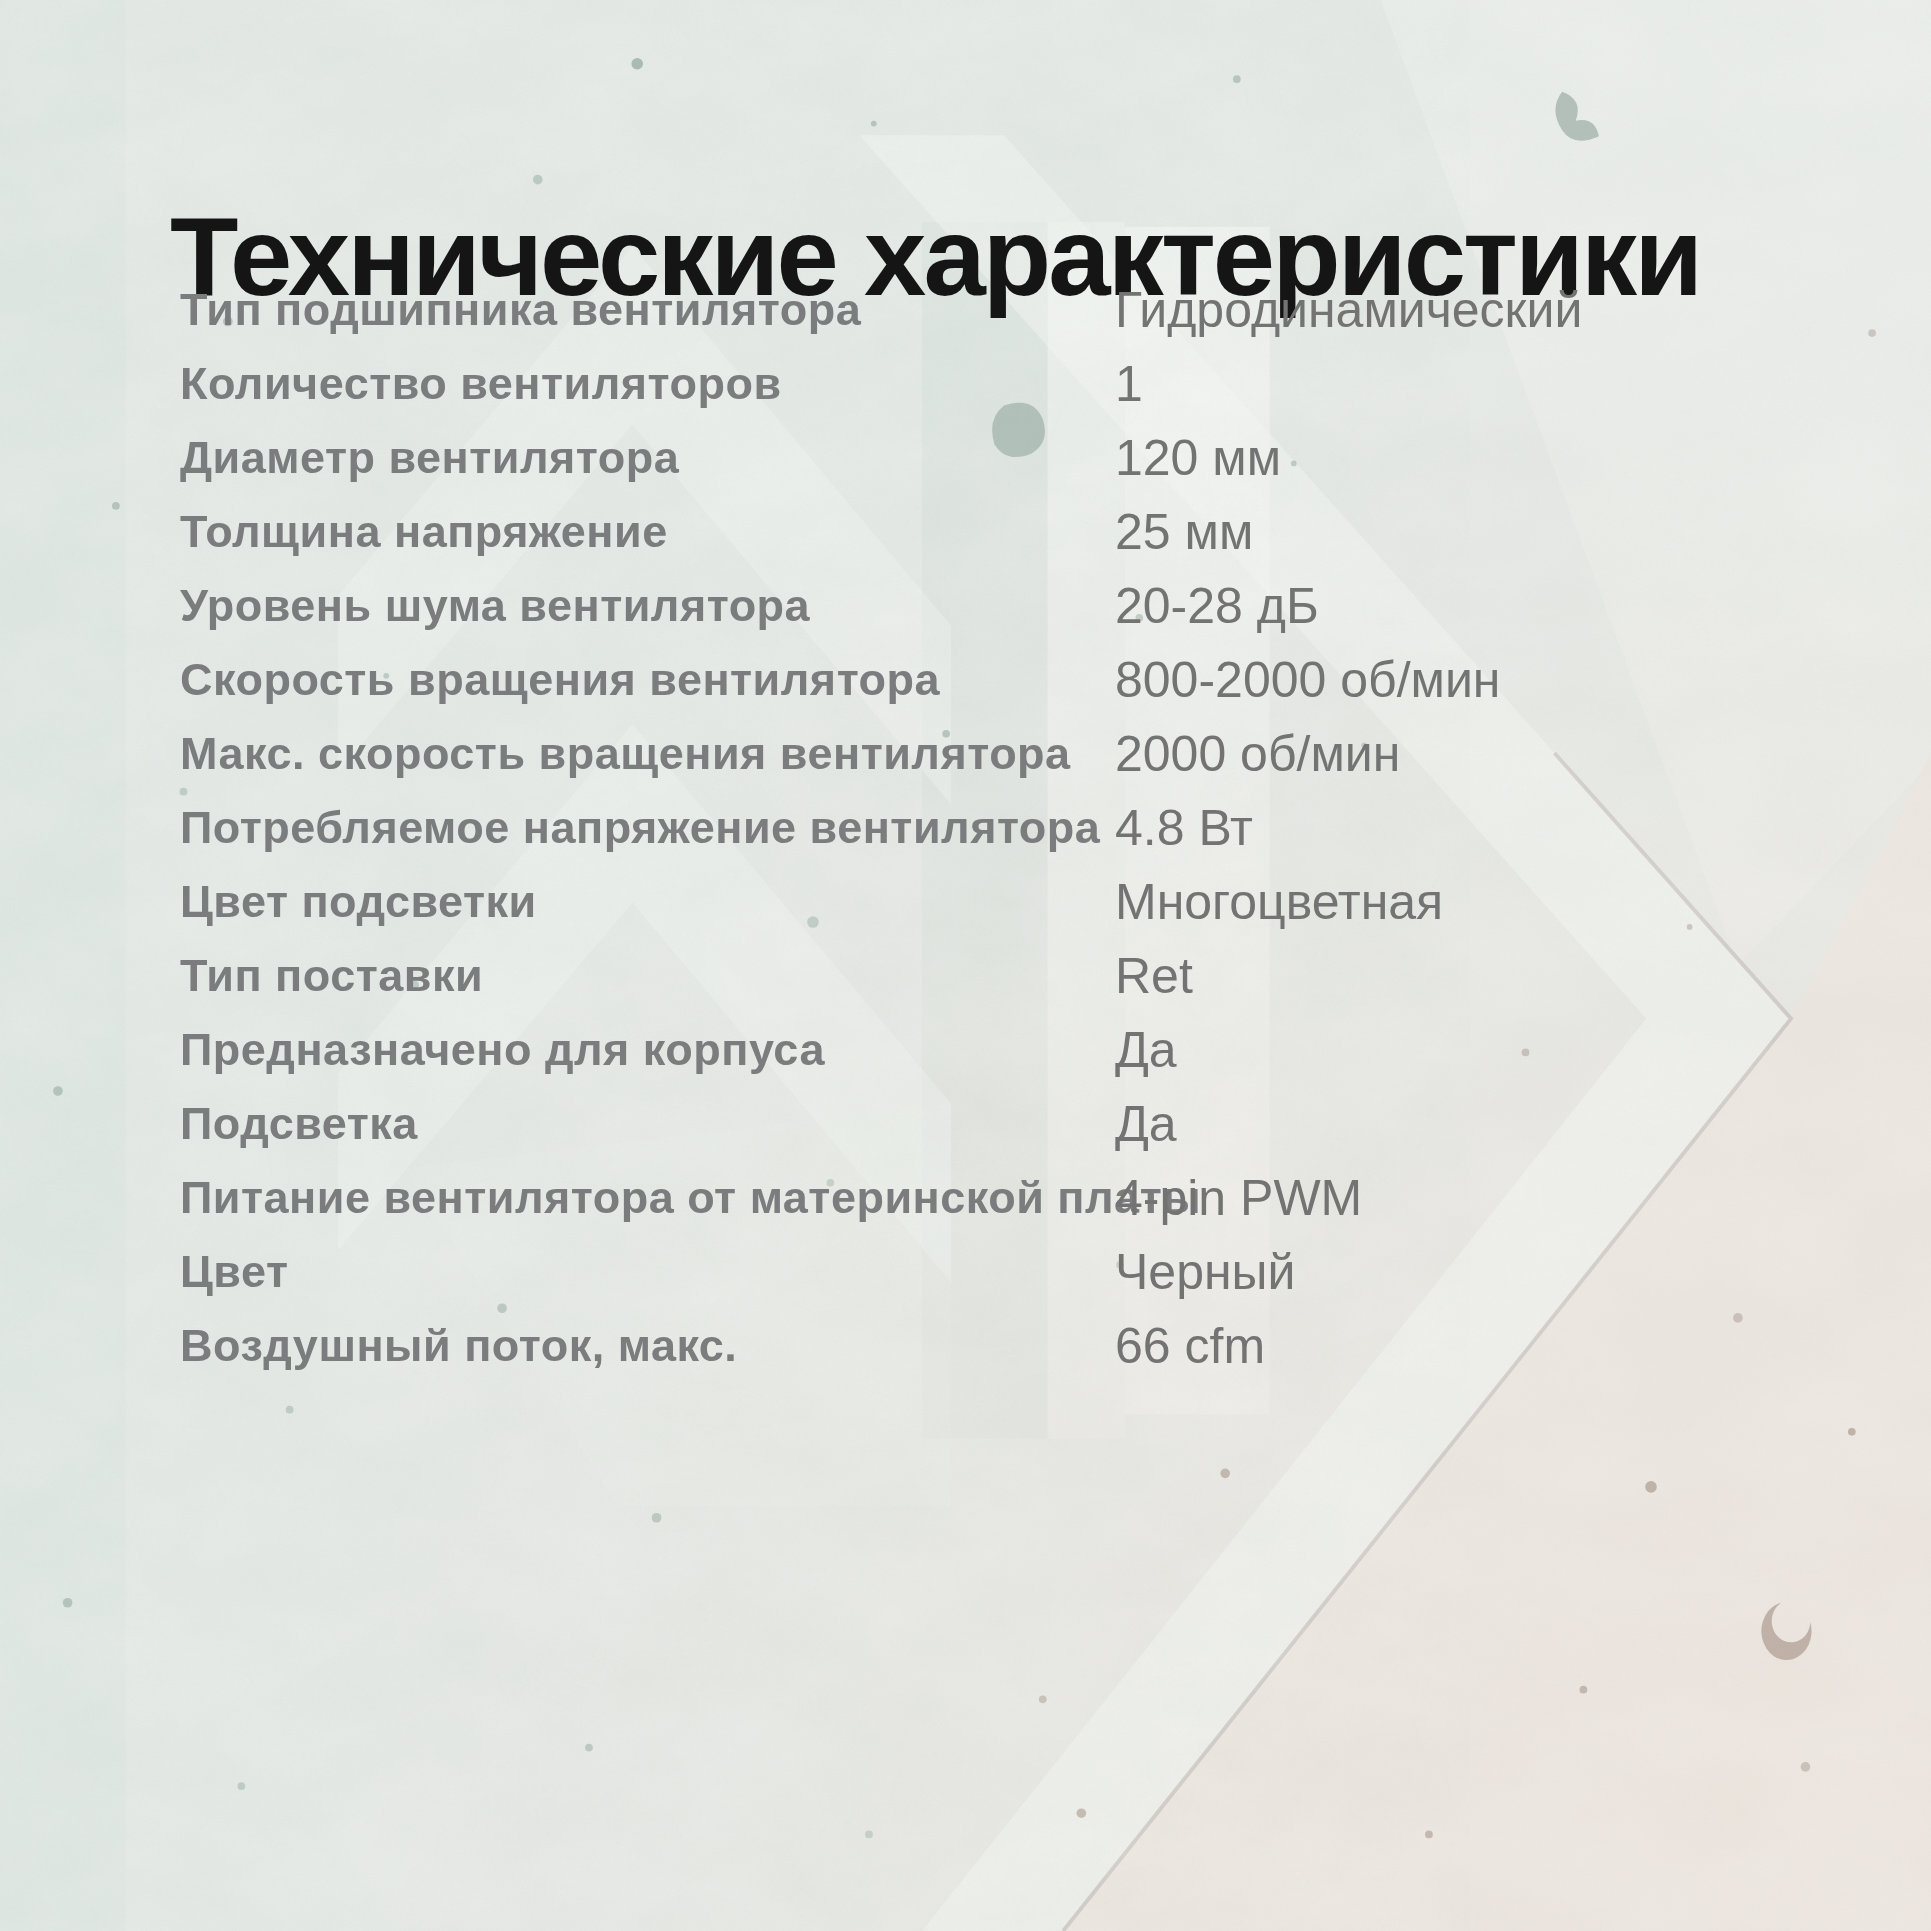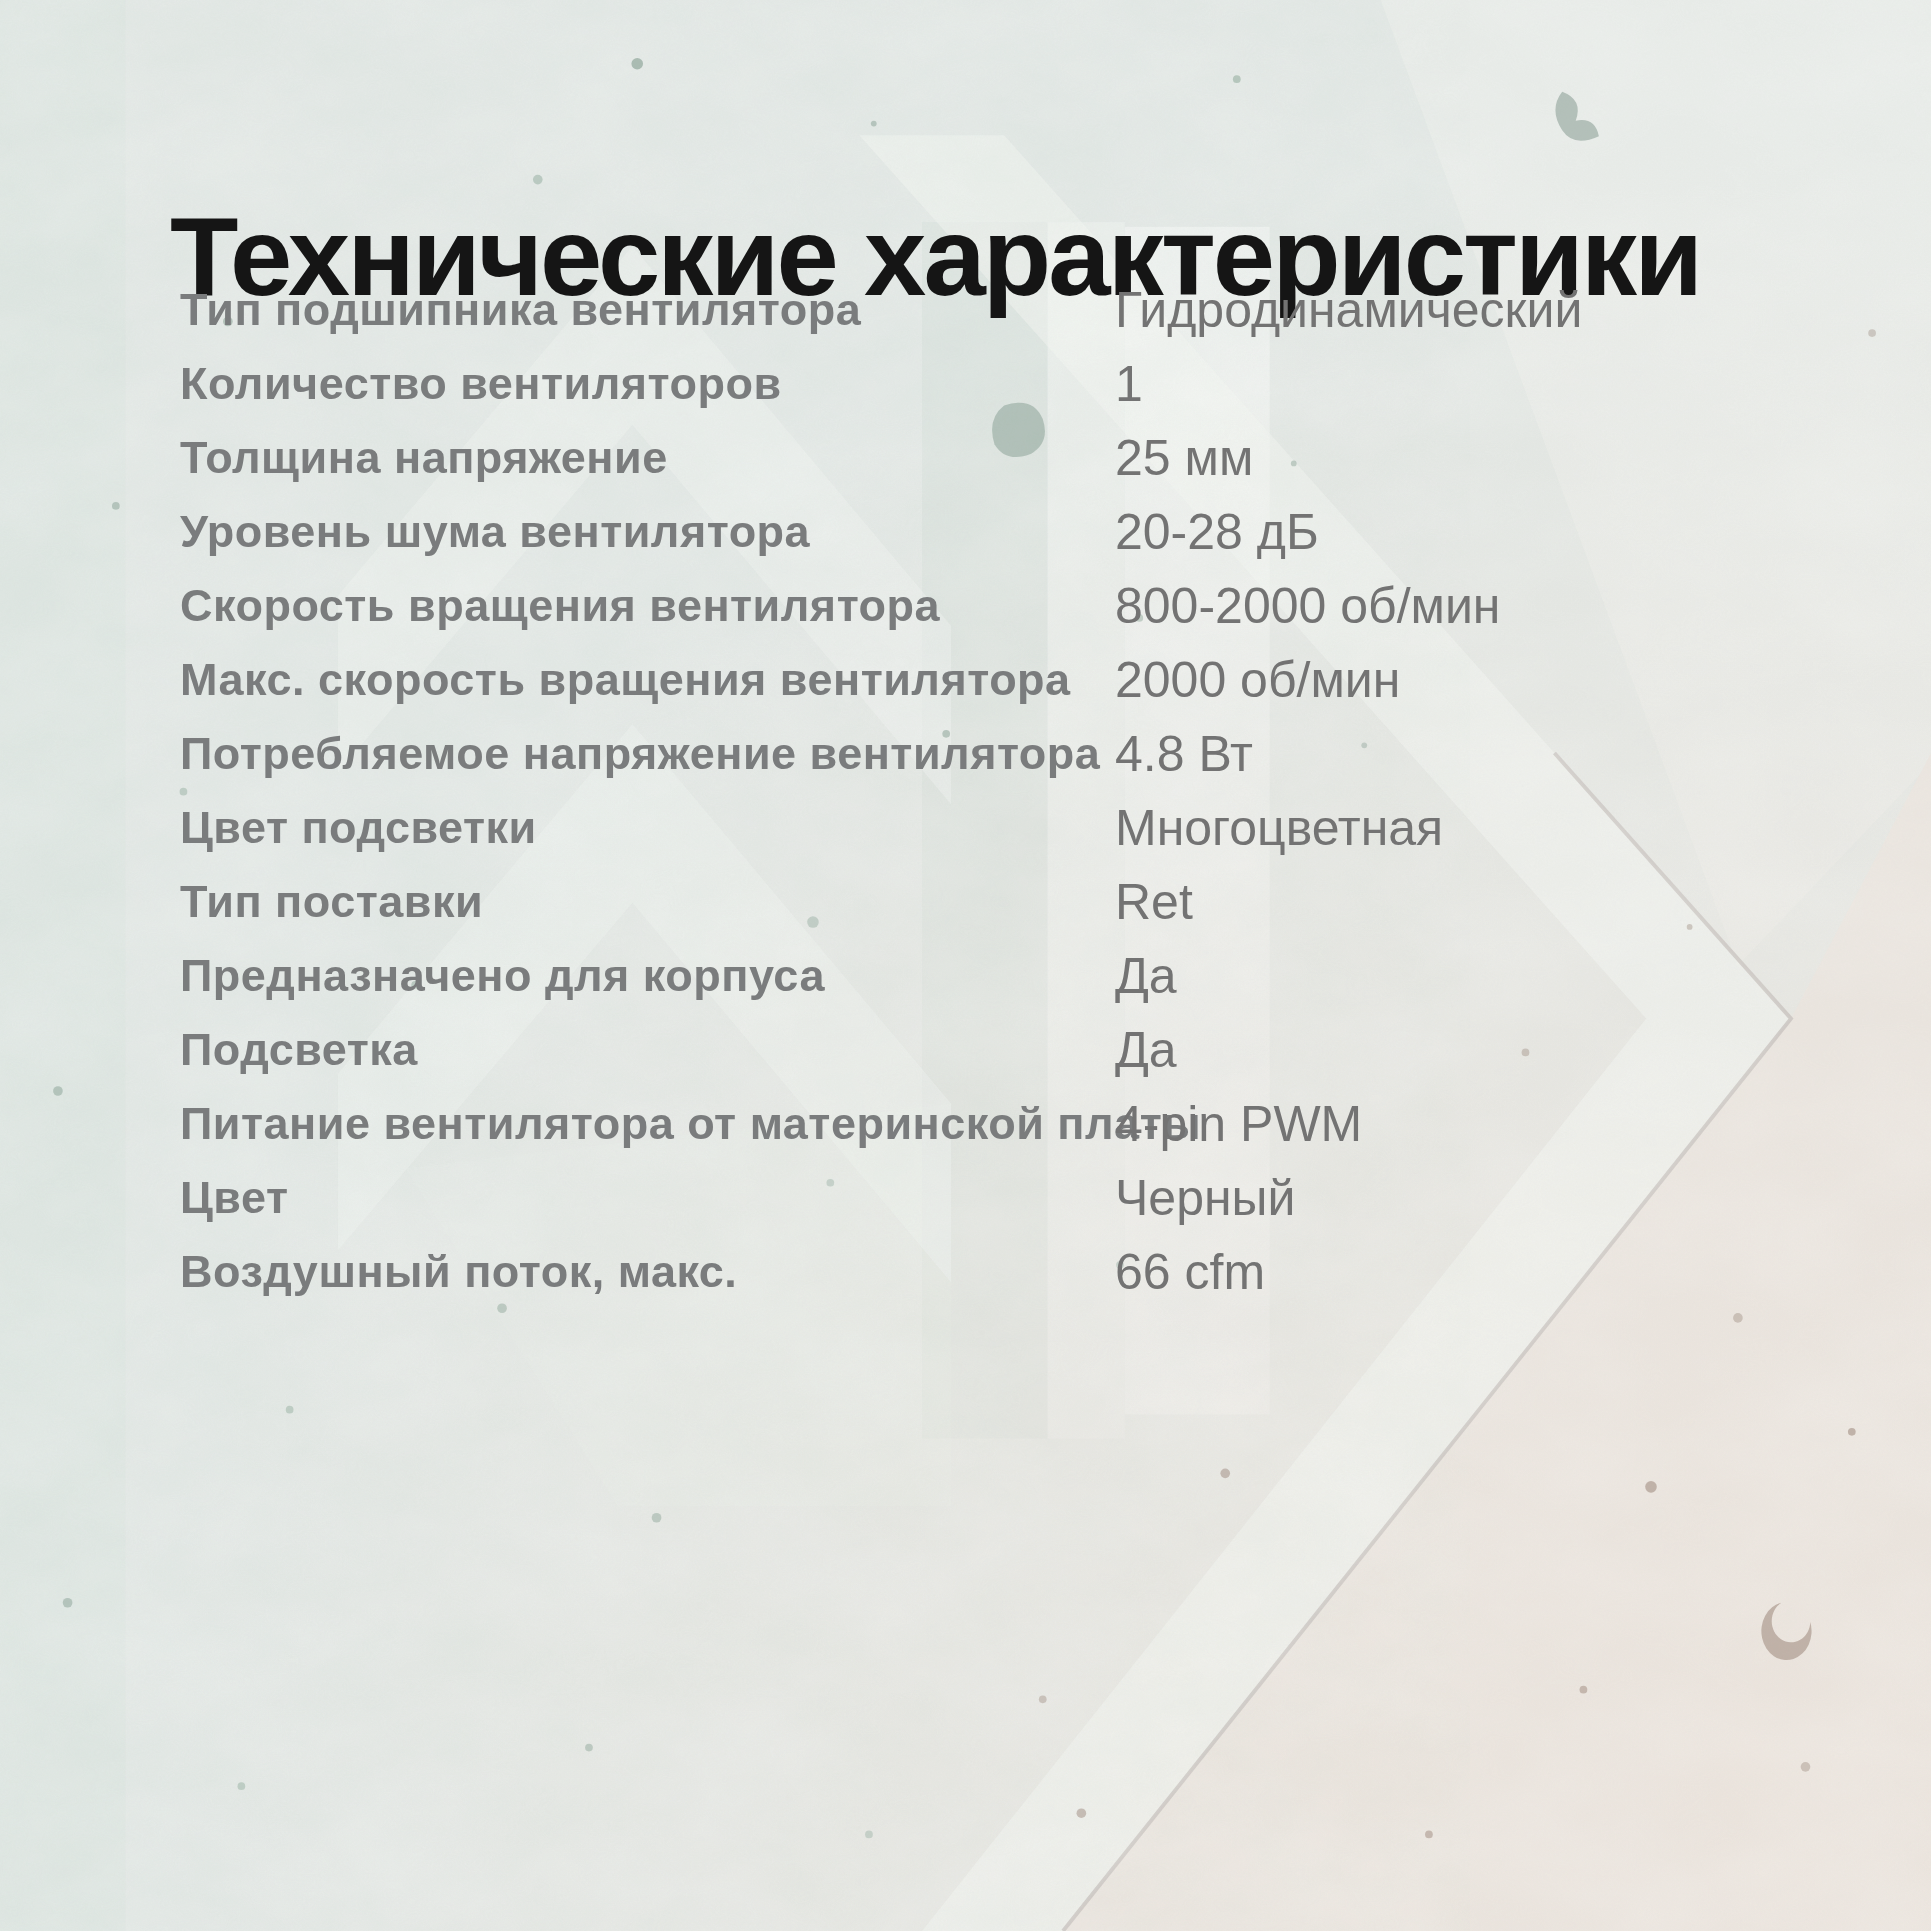--- a/index.html
+++ b/index.html
@@ -156,20 +156,24 @@
   <div class="spec-row">
     <span class="spec-label">Тип подшипника вентилятора</span>
     <span class="spec-value">Гидродинамический</span>
   </div>
 
   <div class="spec-row">
     <span class="spec-label">Количество вентиляторов</span>
     <span class="spec-value">1</span>
   </div>
 
+  <div class="spec-row">
+    <span class="spec-label">Диаметр вентилятора</span>
+    <span class="spec-value">120 мм</span>
+  </div>
 
   <div class="spec-row">
     <span class="spec-label">Толщина напряжение</span>
     <span class="spec-value">25 мм</span>
   </div>
 
   <div class="spec-row">
     <span class="spec-label">Уровень шума вентилятора</span>
     <span class="spec-value">20-28 дБ</span>
   </div>

